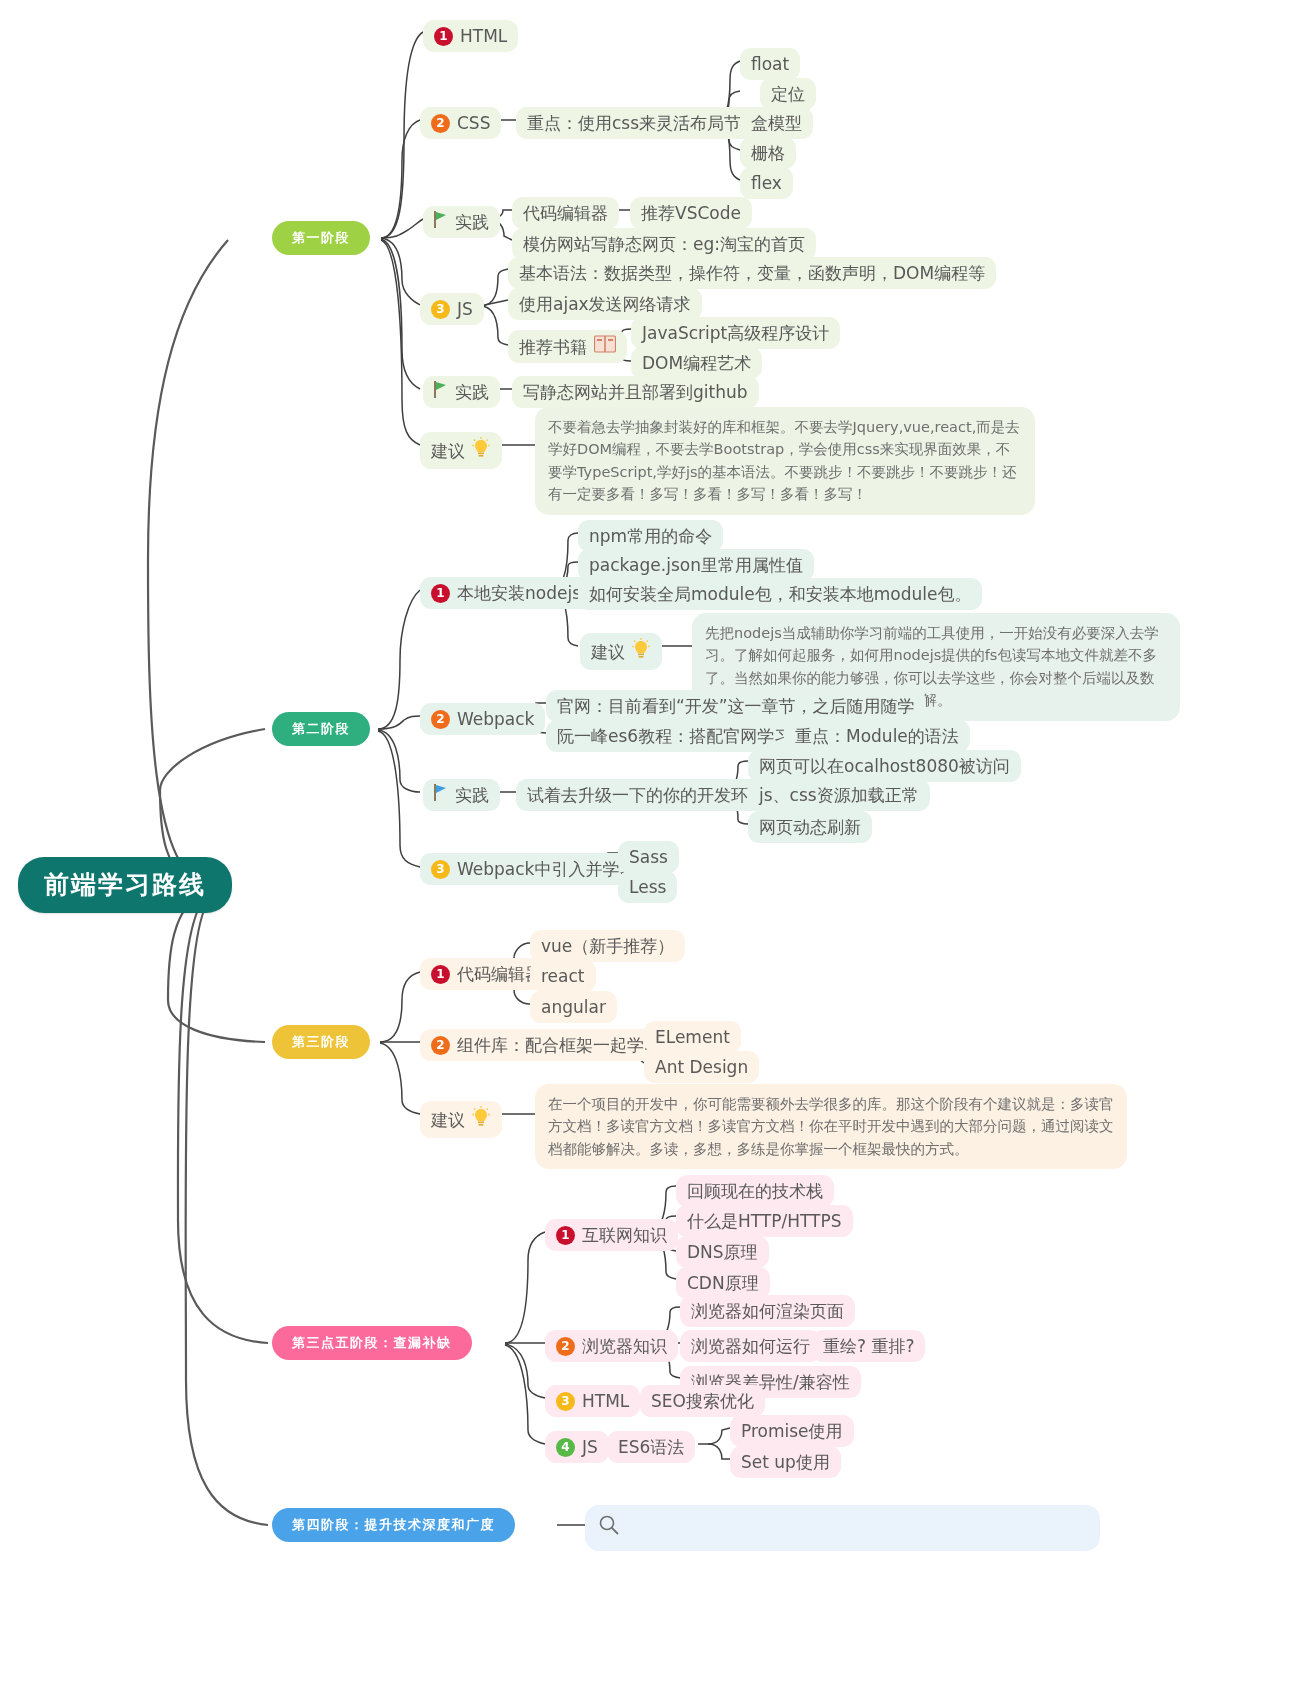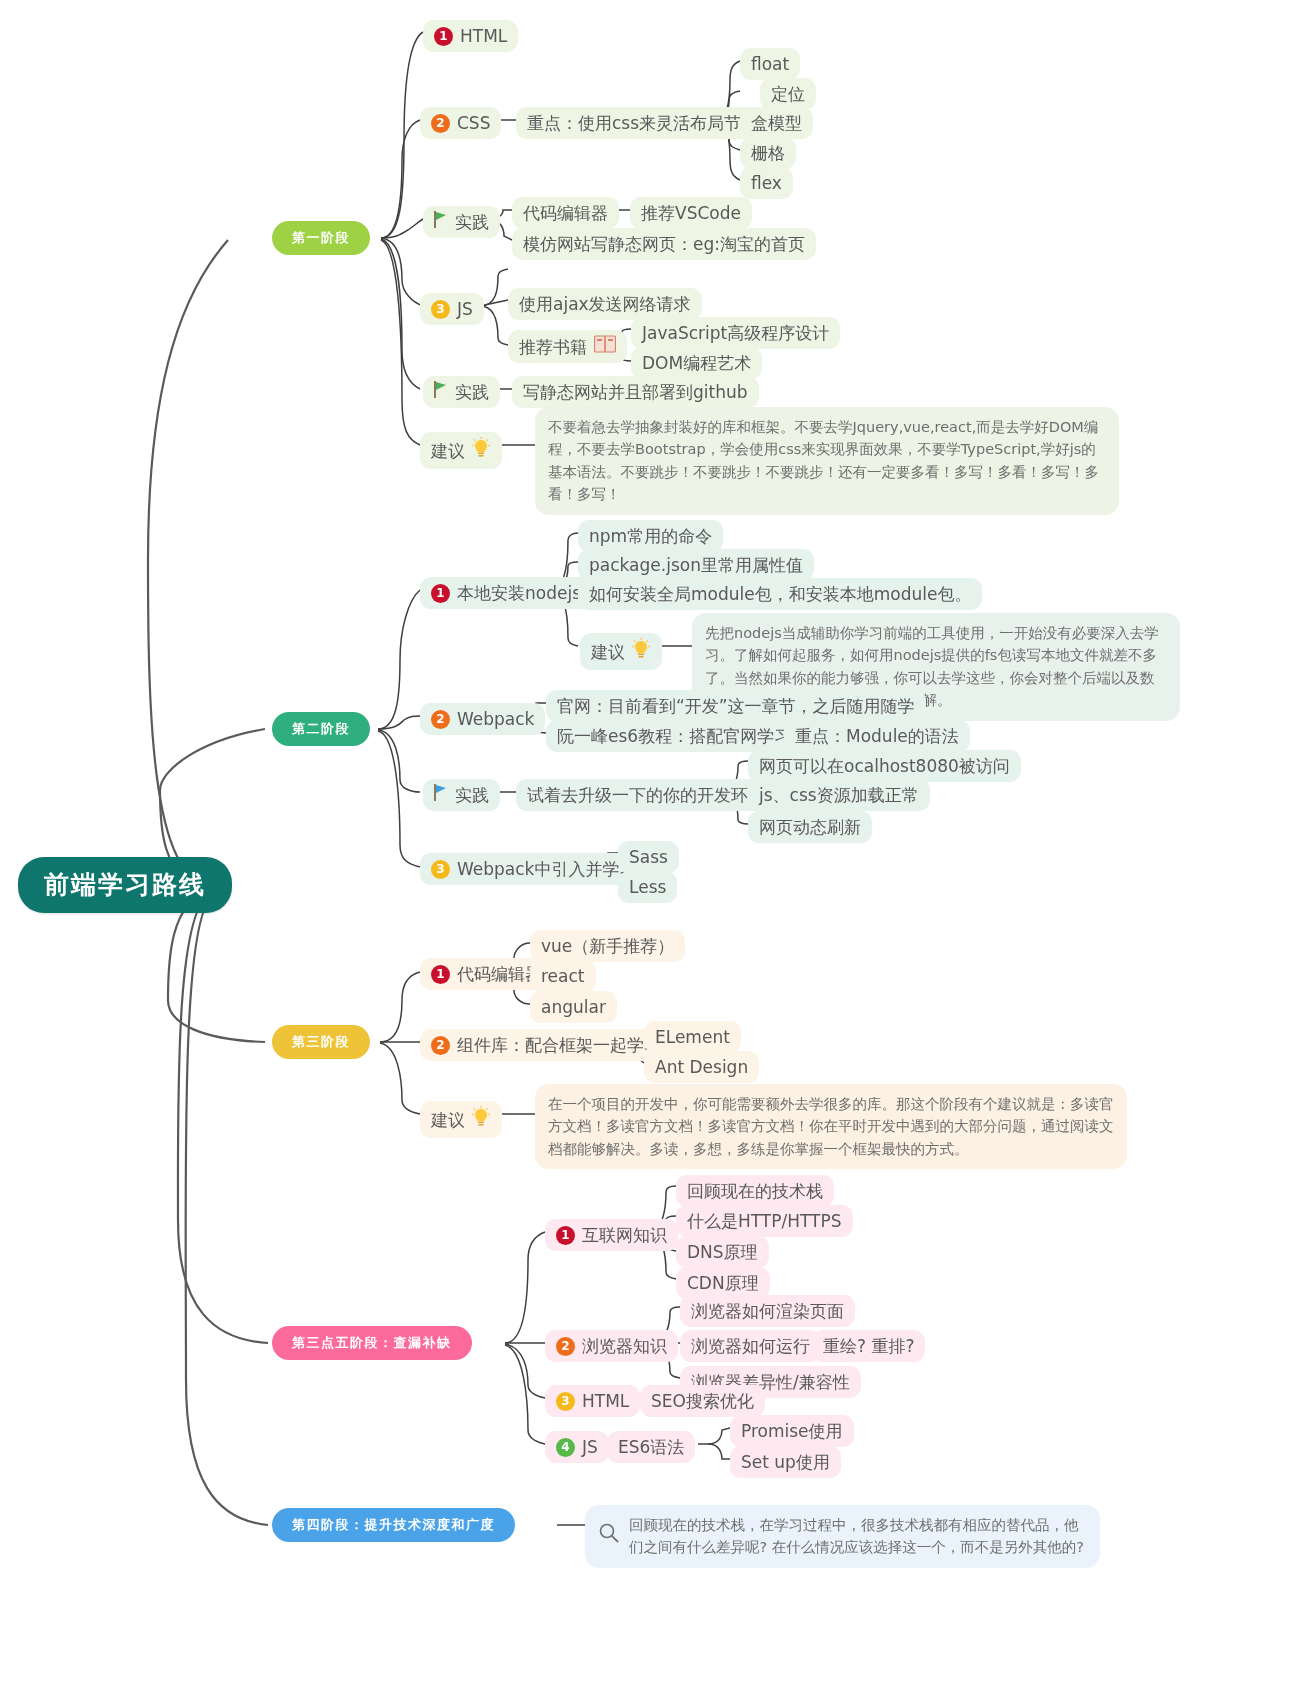--- a/index.html
+++ b/index.html
@@ -203,20 +203,21 @@
     <span>实践</span>
   </div>
   <div class="node chip green" style="left:512px;top:197px;">代码编辑器</div>
   <div class="node chip green" style="left:512px;top:228px;">模仿网站写静态网页：eg:淘宝的首页</div>
   <div class="node chip green" style="left:630px;top:197px;text-align:right;">推荐VSCode</div>
 
   <div class="node chip green" style="left:420px;top:293px;">
     <span class="badge b-yellow">3</span>
     <span>JS</span>
   </div>
+  <div class="node chip green" style="left:508px;top:257px;">基本语法：数据类型，操作符，变量，函数声明，DOM编程等</div>
   <div class="node chip green" style="left:508px;top:288px;">使用ajax发送网络请求</div>
   <div class="node chip green" style="left:508px;top:330px;">
     <span>推荐书籍</span>
     <span class="book">
       <svg width="22" height="18" viewBox="0 0 22 18">
           <rect x="0.5" y="1" width="21" height="16" rx="1.5" fill="#f6e0d4" stroke="#d4826a" stroke-width="1.2"></rect>
           <rect x="10.2" y="1" width="1.6" height="16" fill="#d4826a"></rect>
           <rect x="3" y="4" width="5" height="2" fill="#d4826a"></rect>
           <rect x="14" y="4" width="5" height="2" fill="#d4826a"></rect>
         </svg>
@@ -246,21 +247,21 @@
           <g stroke="#ffc93c" stroke-width="1.4">
             <line x1="10" y1="0" x2="10" y2="1.8"></line>
             <line x1="1.2" y1="8.5" x2="2.8" y2="8.5"></line>
             <line x1="17.2" y1="8.5" x2="18.8" y2="8.5"></line>
             <line x1="3" y1="2.6" x2="4.2" y2="3.8"></line>
             <line x1="16.8" y1="2.6" x2="15.6" y2="3.8"></line>
           </g>
         </svg>
     </span>
   </div>
-  <div class="node note green" style="left:535px;top:407px;width:584px;">不要着急去学抽象封装好的库和框架。不要去学Jquery,vue,react,而是去学好DOM编程，不要去学Bootstrap，学会使用css来实现界面效果，不要学TypeScript,学好js的基本语法。不要跳步！不要跳步！不要跳步！还有一定要多看！多写！多看！多写！多看！多写！</div>
+  <div class="node note green" style="left:535px;top:407px;width:500px;">不要着急去学抽象封装好的库和框架。不要去学Jquery,vue,react,而是去学好DOM编程，不要去学Bootstrap，学会使用css来实现界面效果，不要学TypeScript,学好js的基本语法。不要跳步！不要跳步！不要跳步！还有一定要多看！多写！多看！多写！多看！多写！</div>
 
   <div class="node chip mint" style="left:420px;top:577px;">
     <span class="badge b-red">1</span>
     <span>本地安装nodejs</span>
   </div>
   <div class="node chip mint" style="left:578px;top:520px;">npm常用的命令</div>
   <div class="node chip mint" style="left:578px;top:549px;">package.json里常用属性值</div>
   <div class="node chip mint" style="left:578px;top:578px;">如何安装全局module包，和安装本地module包。</div>
   <div class="node chip mint" style="left:580px;top:633px;">
     <span>建议</span>
@@ -376,16 +377,15 @@
   <div class="node chip pink" style="left:730px;top:1415px;">Promise使用</div>
   <div class="node chip pink" style="left:730px;top:1446px;">Set up使用</div>
 
   <div class="node note blue" style="left:585px;top:1505px;width:515px;display:flex;align-items:center;">
     <span class="mag">
       <svg width="22" height="22" viewBox="0 0 22 22">
           <circle cx="9" cy="9" r="6.5" fill="none" stroke="#6f6f6f" stroke-width="1.6"></circle>
           <line x1="13.6" y1="13.6" x2="20" y2="20" stroke="#6f6f6f" stroke-width="1.8"></line>
         </svg>
     </span>
-    <span>回顾现在的技术栈，在学习过程中，很多技术栈都有相应的替代品，他们之间有什么差异呢? 在什么情况应该选择这一个，而不是另外其他的?</span>
   </div>
 
 </div>
 
 </body></html>

